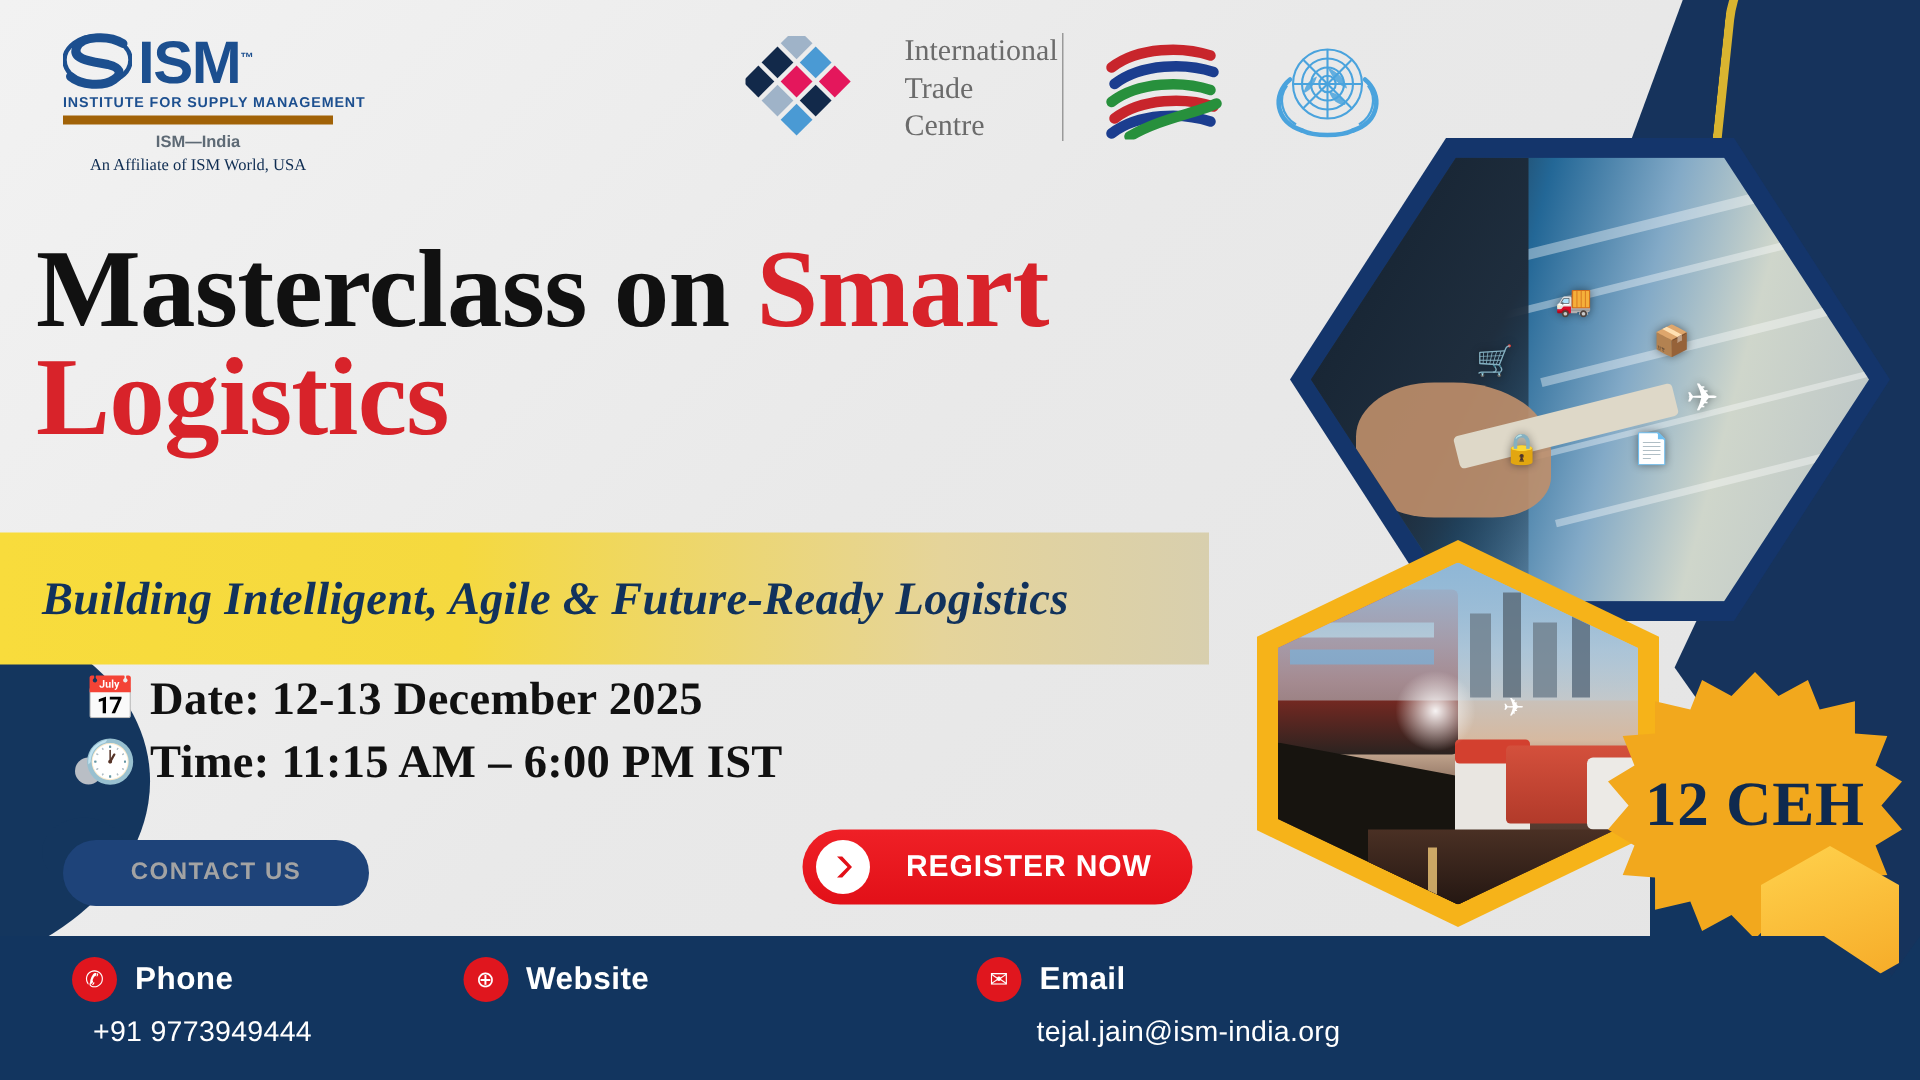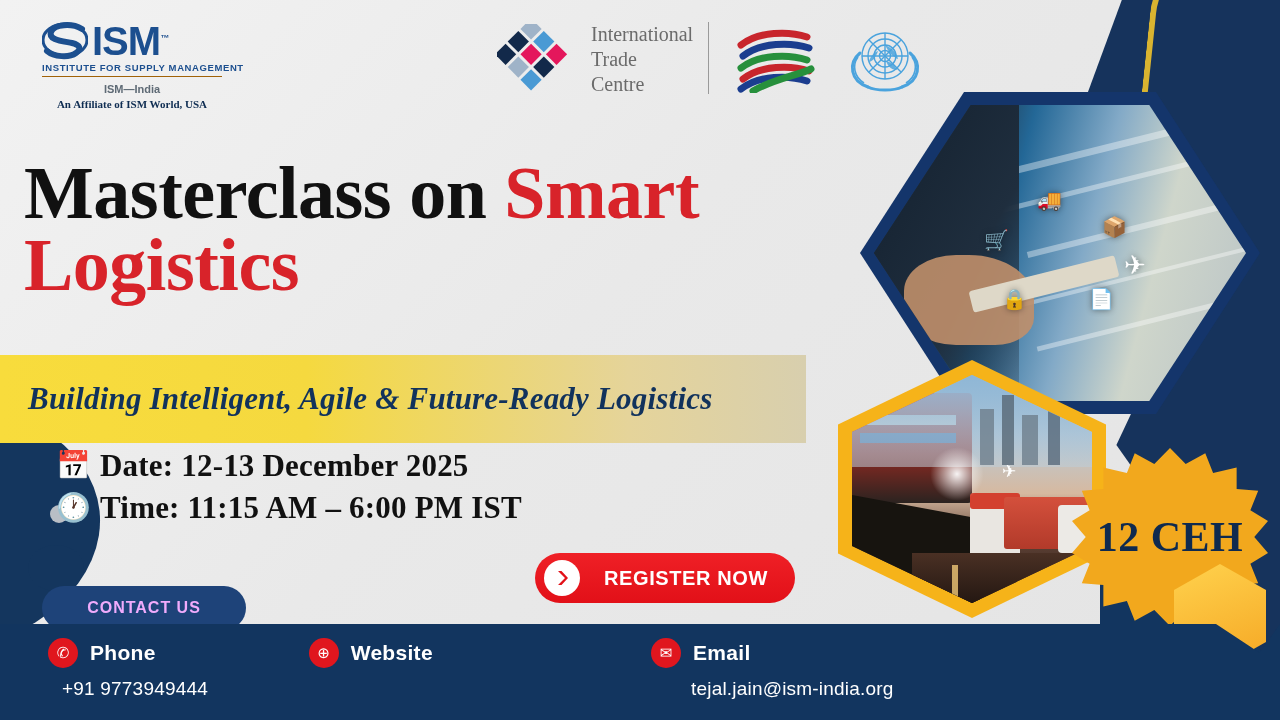--- a/index.html
+++ b/index.html
@@ -158,46 +158,46 @@
     vertical-align: super;
     color: #1c4f8f;
   }
   .ism-tagline {
     font-family: "Liberation Sans", sans-serif;
     font-weight: bold;
     font-size: 9.5px;
     letter-spacing: 0.6px;
     color: #1c4f8f;
     margin-top: 1px;
-    border-bottom: 1px solid #a16207;
+    border-bottom: 6px solid #a16207;
     padding-bottom: 3px;
     white-space: nowrap;
   }
   .ism-india {
     font-family: "Liberation Sans", sans-serif;
     font-weight: bold;
     font-size: 11px;
     color: #5e6a75;
     margin-top: 6px;
   }
   .ism-affiliate {
     font-family: "Liberation Serif", serif;
-    font-weight: bold;
+    font-weight: normal;
     font-size: 11px;
     color: #0f2d52;
     margin-top: 3px;
   }
 
   .itc-block {
     position: absolute;
     left: 497px;
     top: 22px;
     display: flex;
     align-items: center;
-    gap: 16px;
+    gap: 28px;
   }
   .itc-diamonds { width: 78px; height: 72px; flex: none; }
   .itc-text {
     font-family: "Liberation Serif", serif;
     font-size: 20px;
     line-height: 25px;
     color: #6b6b6b;
   }
   .itc-divider {
     position: absolute;
@@ -273,28 +273,27 @@
     position: absolute;
     left: 42px;
     top: 560px;
     width: 204px;
     height: 44px;
     background: #1e4379;
     border-radius: 22px;
     display: flex;
     align-items: center;
     justify-content: center;
-    color: #f0abfc;
+    color: #a3a3a3;
     font-family: "Liberation Sans", sans-serif;
     font-weight: bold;
     font-size: 16px;
     letter-spacing: 1px;
     cursor: pointer;
     border: none;
-    margin-top: 26px;
   }
   .btn-register {
     position: absolute;
     left: 535px;
     top: 553px;
     width: 260px;
     height: 50px;
     background: linear-gradient(180deg, #ef2026 0%, #e21018 100%);
     border-radius: 25px;
     display: flex;

